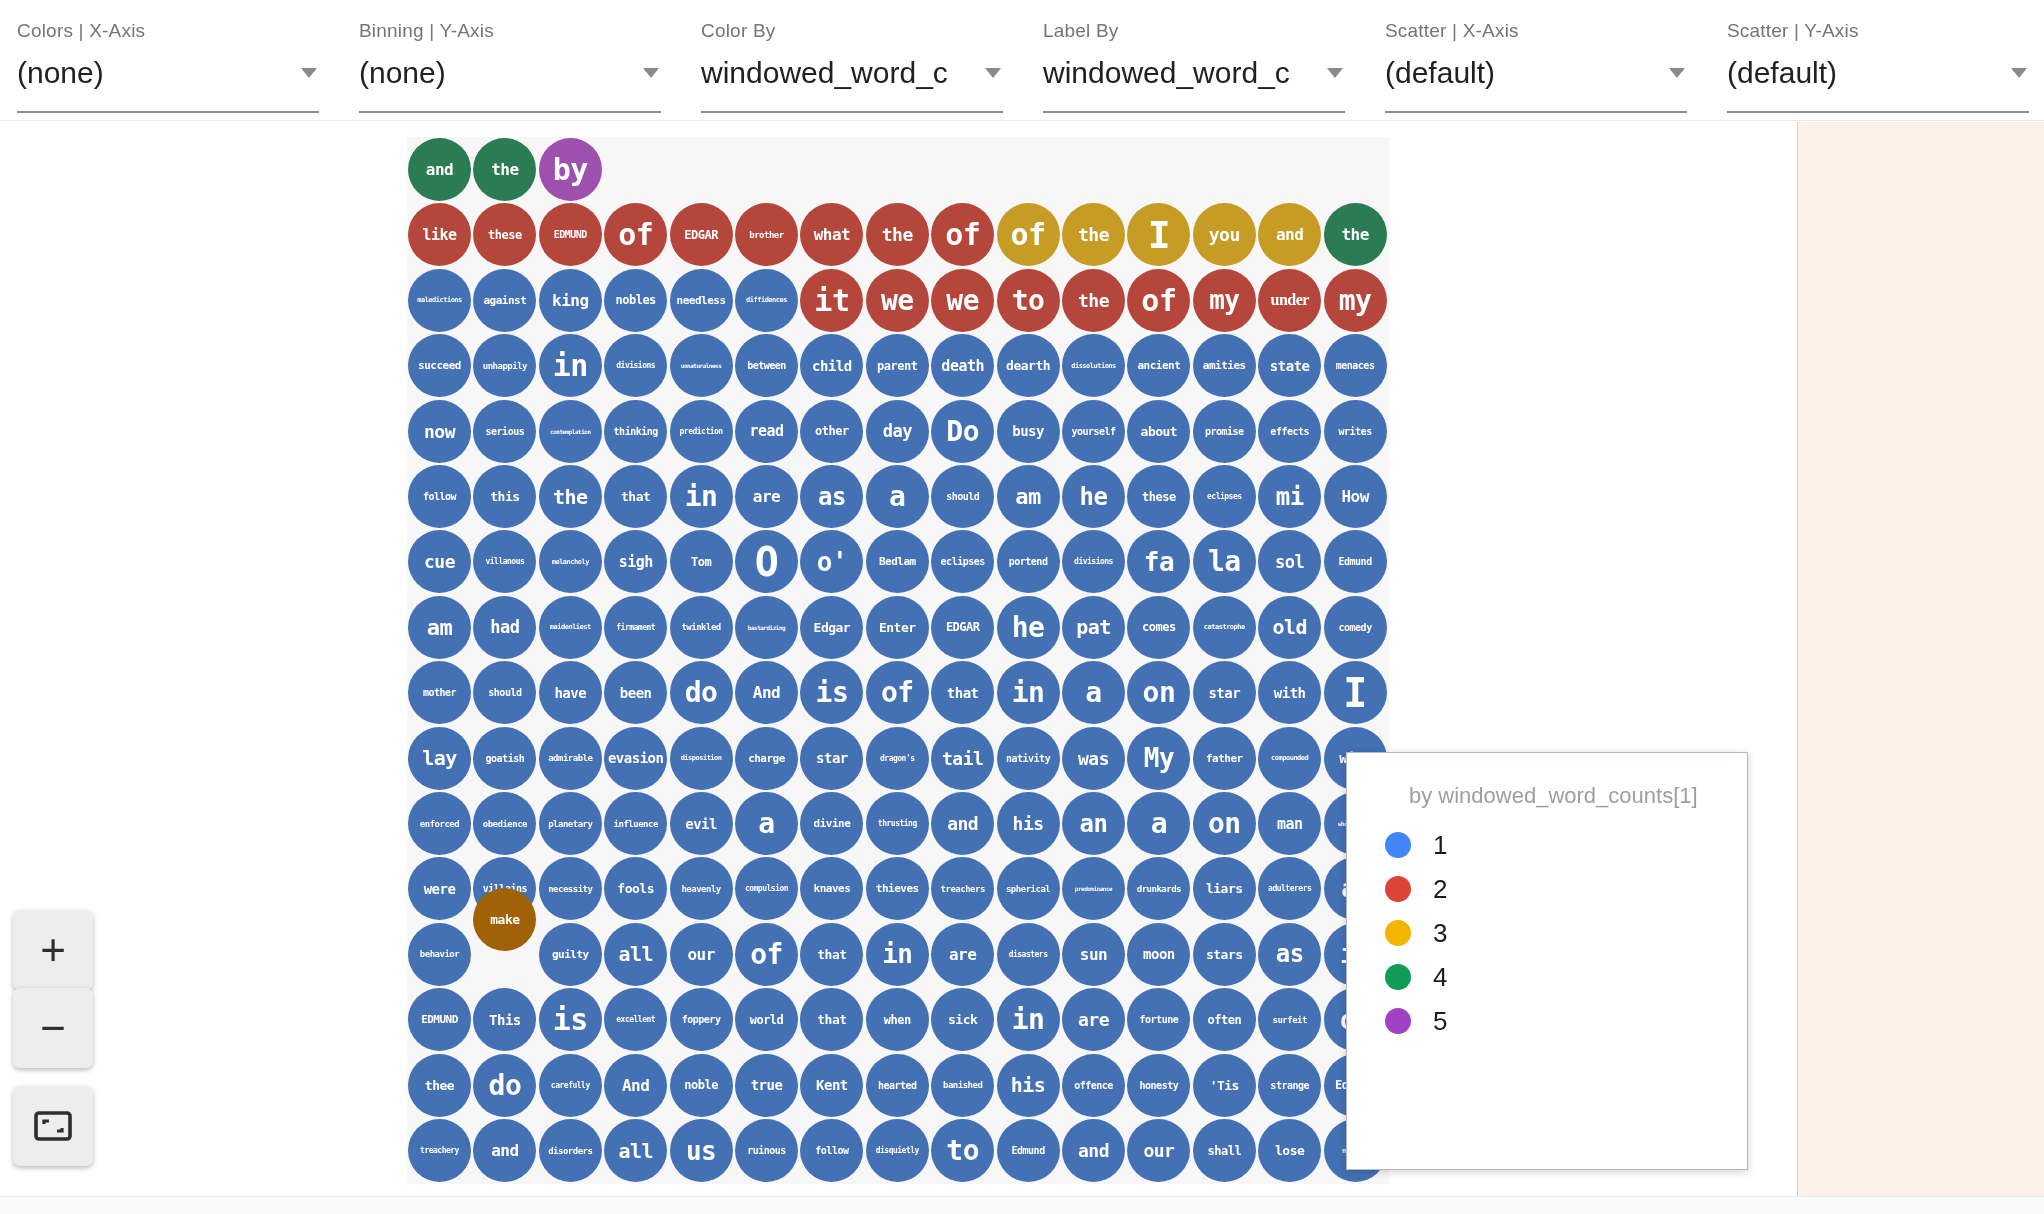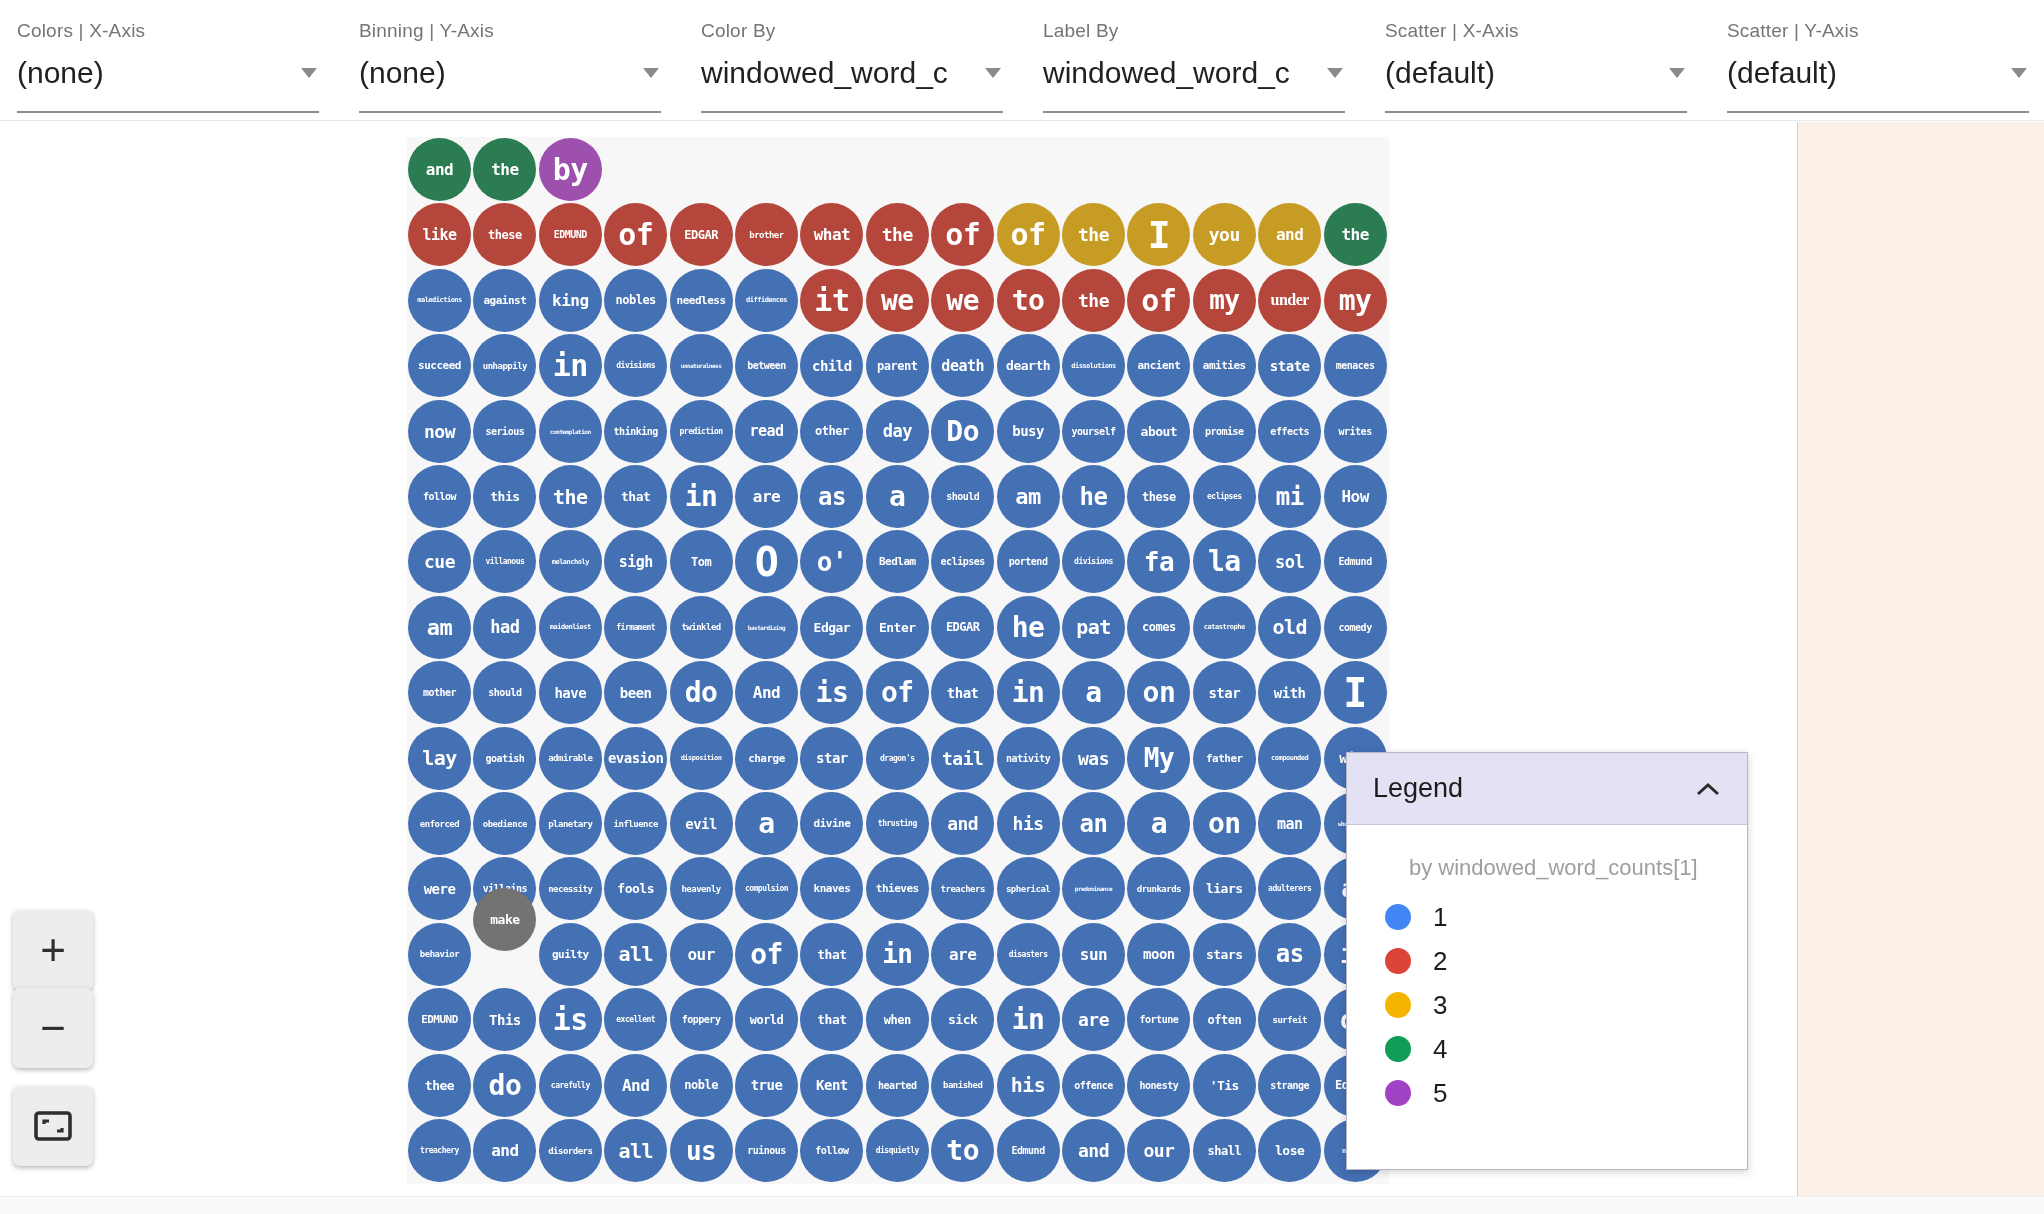--- a/index.html
+++ b/index.html
@@ -644,21 +644,21 @@
     </div>
     <div class="bubble" style="left: 851.2px; top: 720.4px; background: rgb(68, 112, 180);">
       <span style="font-size: 8px;">adulterers</span>
     </div>
     <div class="bubble" style="left: 916.6px; top: 720.4px; background: rgb(68, 112, 180);">
       <span style="font-size: 24px;">an</span>
     </div>
     <div class="bubble" style="left: 1px; top: 785.8px; background: rgb(68, 112, 180);">
       <span style="font-size: 9px;">behavior</span>
     </div>
-    <div class="bubble" style="left: 66.4px; top: 751px; background: #737373;">
+    <div class="bubble" style="left: 66.4px; top: 751px; background: #a16207;">
       <span style="font-size: 13px;">make</span>
     </div>
     <div class="bubble" style="left: 131.8px; top: 785.8px; background: rgb(68, 112, 180);">
       <span style="font-size: 11px;">guilty</span>
     </div>
     <div class="bubble" style="left: 197.2px; top: 785.8px; background: rgb(68, 112, 180);">
       <span style="font-size: 20px;">all</span>
     </div>
     <div class="bubble" style="left: 262.6px; top: 785.8px; background: rgb(68, 112, 180);">
       <span style="font-size: 16px;">our</span>
@@ -840,28 +840,20 @@
   <span style="display:flex;">
     <svg width="40" height="32" viewBox="0 0 40 32">
       <rect x="3" y="3" width="34" height="26" rx="3" fill="none" stroke="#2e2e2e" stroke-width="3.6"></rect>
       <path d="M11 14 V11 H16" fill="none" stroke="#2e2e2e" stroke-width="3.2"></path>
       <path d="M29 18 V21 H24" fill="none" stroke="#2e2e2e" stroke-width="3.2"></path>
     </svg>
   </span>
 </button>
 
 <div class="legend-panel">
-  <div class="legend-header">
-    <span class="legend-title">Legend</span>
-    <span style="display:flex;">
-      <svg width="26" height="16" viewBox="0 0 26 16">
-        <polyline points="3,13 13,4 23,13" fill="none" stroke="#2b2b2b" stroke-width="3"></polyline>
-      </svg>
-    </span>
-  </div>
   <div class="legend-body">
     <div class="legend-subtitle">by windowed_word_counts[1]</div>
     <div>
         <div class="legend-item">
           <span class="legend-dot" style="background: rgb(66, 133, 244);"></span>
           <span class="legend-item-label">1</span>
         </div>
         <div class="legend-item">
           <span class="legend-dot" style="background: rgb(219, 68, 55);"></span>
           <span class="legend-item-label">2</span>

